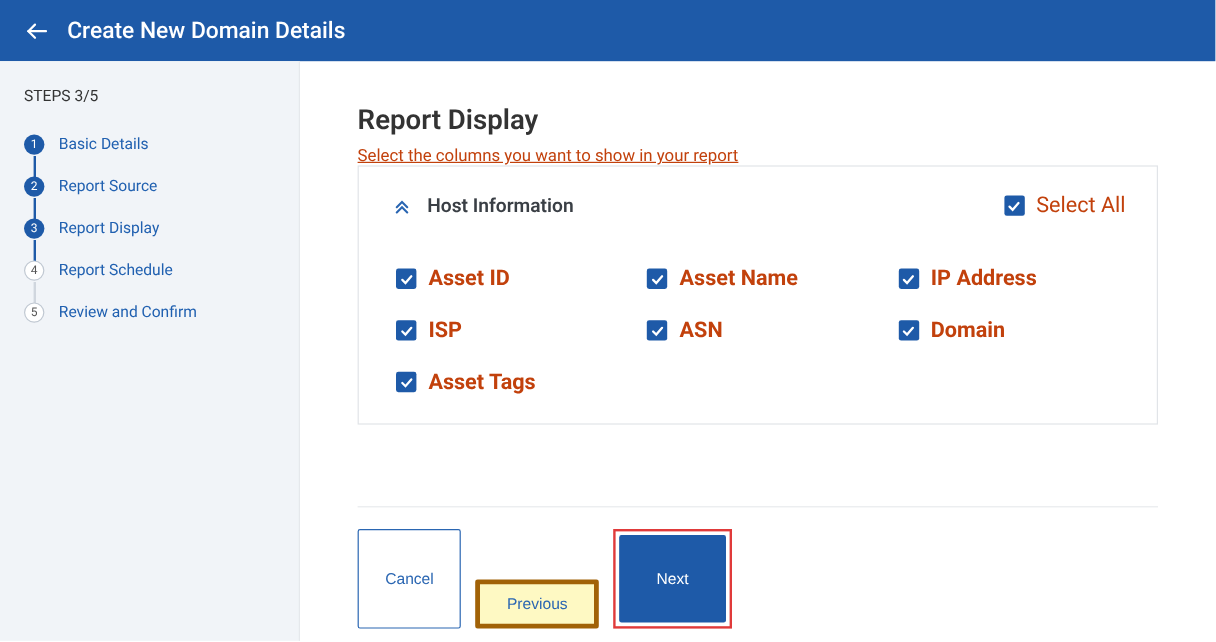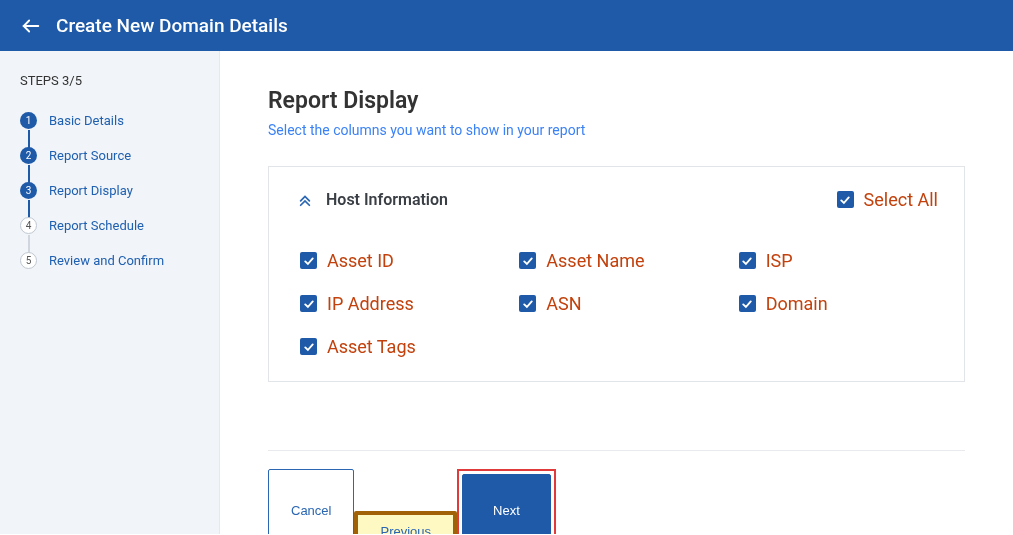--- a/index.html
+++ b/index.html
@@ -27,21 +27,21 @@
   }
   .header-title {
     font-size: 19px;
     font-weight: 500;
   }
   .body {
     display: flex;
     height: calc(100% - 52px);
   }
   .sidebar {
-    width: 220px;
+    width: 250px;
     background: #f1f4f8;
     padding: 22px 20px;
     border-right: 1px solid #e5e8ec;
   }
   .steps-label {
     font-size: 13px;
     color: #333;
     margin-bottom: 24px;
   }
   .step-list { list-style: none; }
@@ -89,22 +89,22 @@
     overflow: auto;
   }
   .page-title {
     font-size: 23px;
     font-weight: 600;
     color: #333;
     margin-bottom: 8px;
   }
   .page-subtitle {
     font-size: 14px;
-    color: #3b82f6;
-    margin-bottom: 28px;
+    color: #c2410c;
+    text-decoration: underline;
   }
   .panel {
     border: 1px solid #e1e4e8;
     padding: 22px 26px 24px 29px;
     max-width: 720px;
   }
   .panel-header {
     display: flex;
     align-items: center;
     justify-content: space-between;
@@ -141,29 +141,31 @@
     align-items: center;
     justify-content: center;
     cursor: pointer;
   }
   .check-svg { width: 12px; height: 12px; }
   .grid {
     display: grid;
     grid-template-columns: repeat(3, 1fr);
     gap: 22px 20px;
     margin-left: 2px;
+    font-weight: bold;
   }
   .footer-divider {
     border: none;
     border-top: 1px solid #e8eaed;
     margin: 68px 0 18px 0;
     max-width: 720px;
   }
   .footer-buttons {
     display: flex;
+    gap: 12px;
   }
   .btn {
     font-size: 13px;
     padding: 9px 22px;
     border-radius: 2px;
     cursor: pointer;
     border: 1px solid transparent;
   }
   .btn-cancel {
     background: #fff;
@@ -269,29 +271,29 @@
               </svg>
             </span>
             <span>Asset Name</span>
           </label>
           <label class="checkbox-row">
             <span class="checkbox">
               <svg class="check-svg" viewBox="0 0 16 16" fill="none" stroke="#fff" stroke-width="2.5" stroke-linecap="round">
                 <polyline points="3 8.5 6.5 12 13 4.5"></polyline>
               </svg>
             </span>
+            <span>IP Address</span>
+          </label>
+          <label class="checkbox-row">
+            <span class="checkbox">
+              <svg class="check-svg" viewBox="0 0 16 16" fill="none" stroke="#fff" stroke-width="2.5" stroke-linecap="round">
+                <polyline points="3 8.5 6.5 12 13 4.5"></polyline>
+              </svg>
+            </span>
             <span>ISP</span>
-          </label>
-          <label class="checkbox-row">
-            <span class="checkbox">
-              <svg class="check-svg" viewBox="0 0 16 16" fill="none" stroke="#fff" stroke-width="2.5" stroke-linecap="round">
-                <polyline points="3 8.5 6.5 12 13 4.5"></polyline>
-              </svg>
-            </span>
-            <span>IP Address</span>
           </label>
           <label class="checkbox-row">
             <span class="checkbox">
               <svg class="check-svg" viewBox="0 0 16 16" fill="none" stroke="#fff" stroke-width="2.5" stroke-linecap="round">
                 <polyline points="3 8.5 6.5 12 13 4.5"></polyline>
               </svg>
             </span>
             <span>ASN</span>
           </label>
           <label class="checkbox-row">

